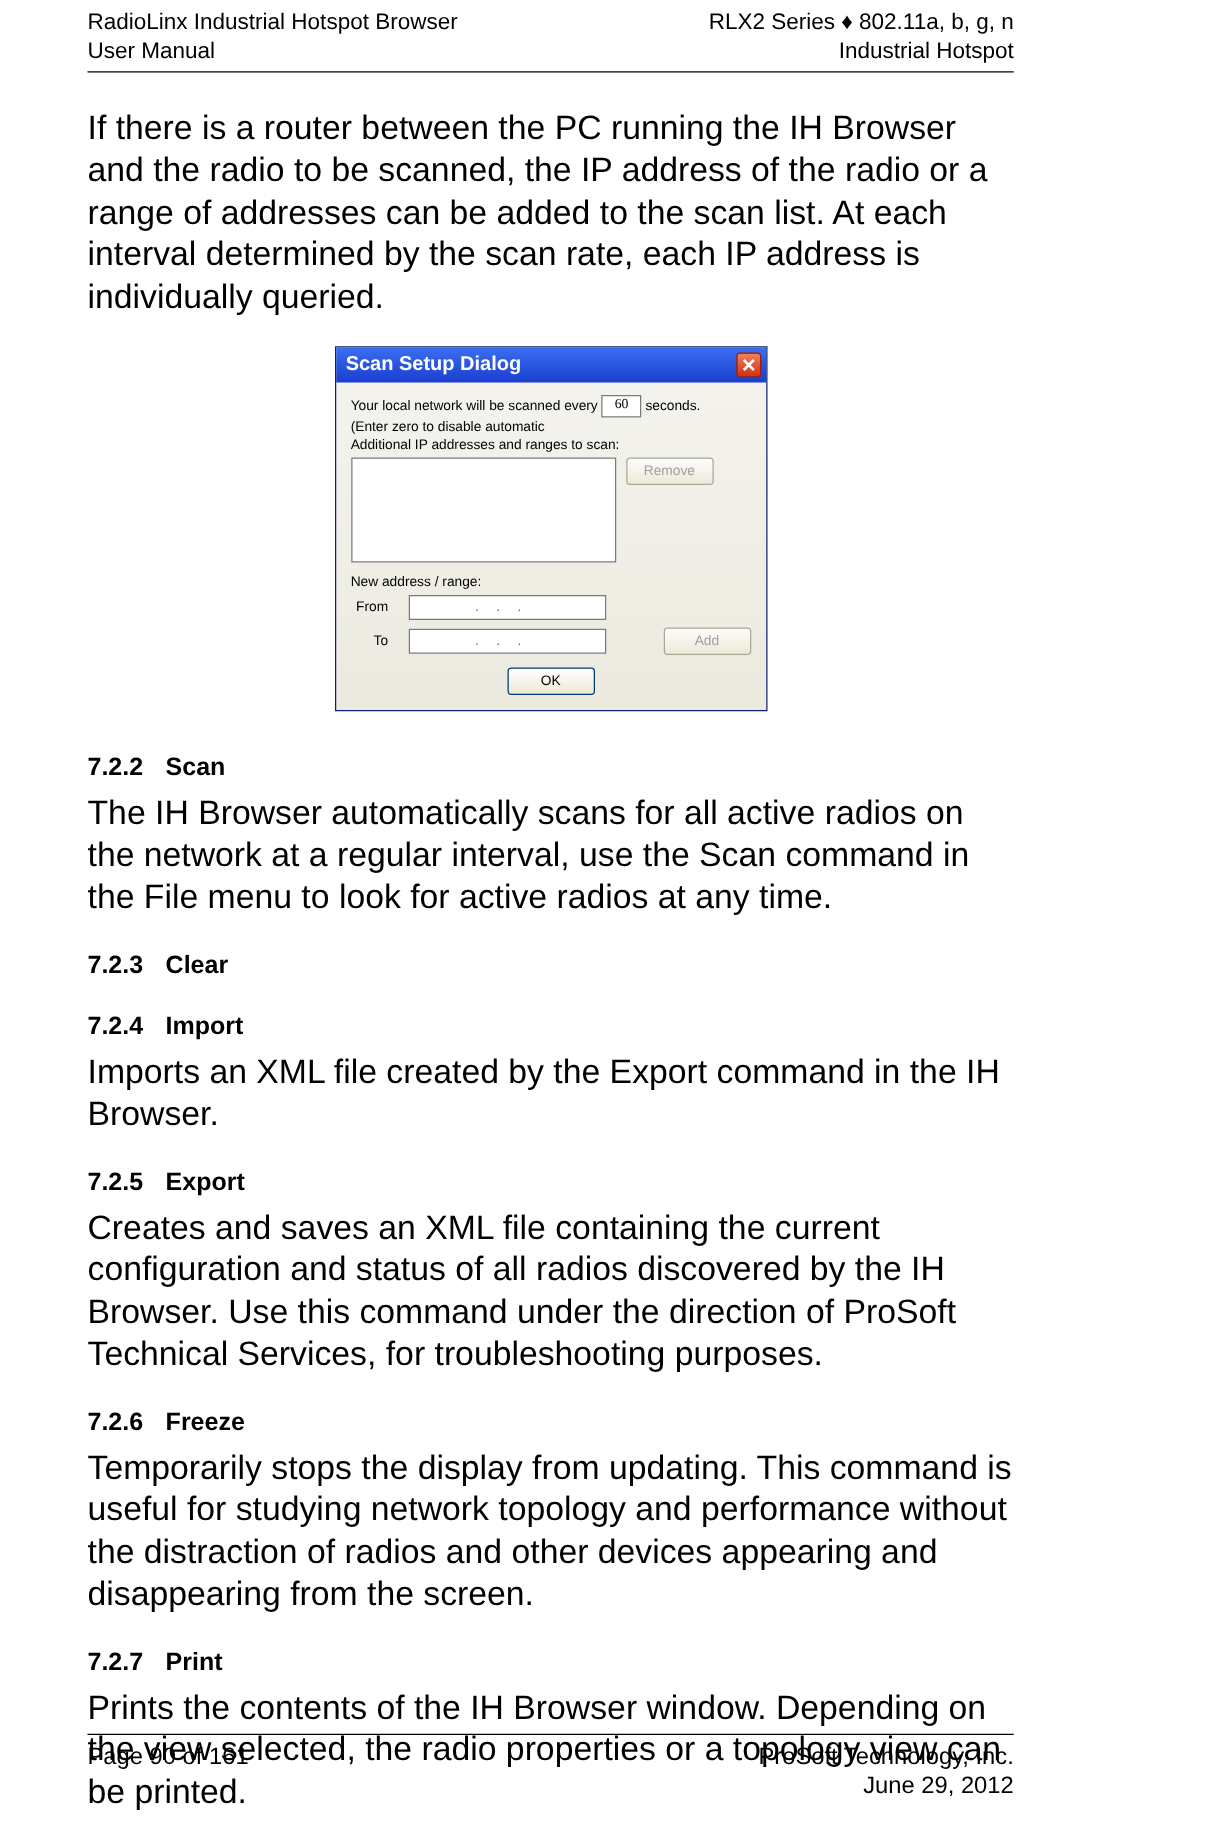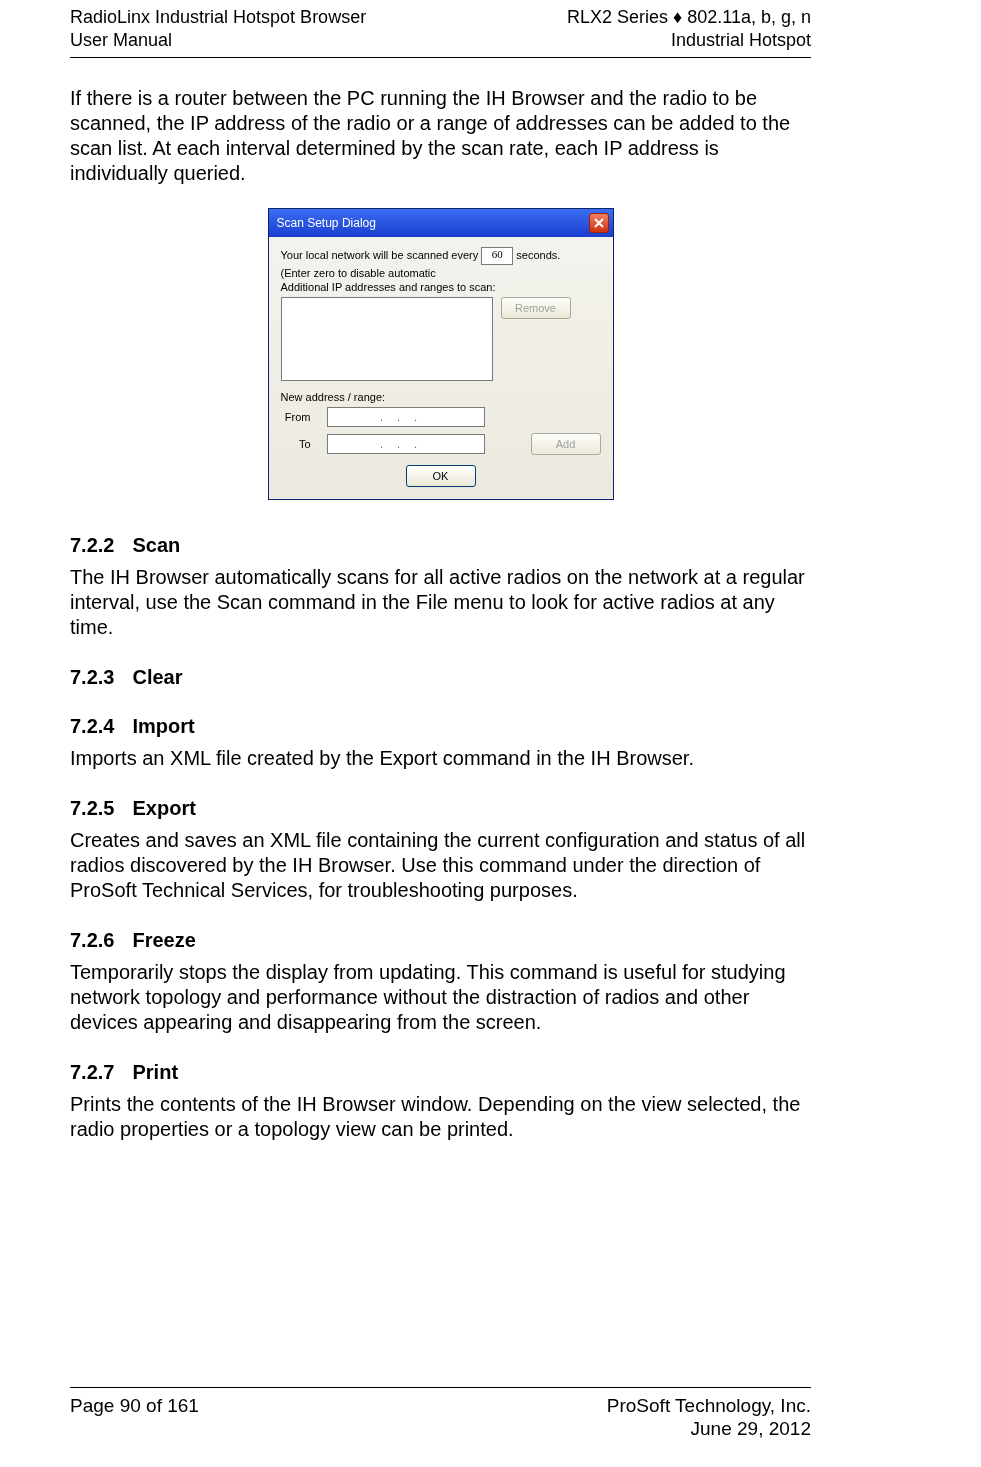--- a/index.html
+++ b/index.html
@@ -3,29 +3,29 @@
 <meta charset="utf-8">
 <style>
   * { box-sizing: border-box; margin: 0; padding: 0; }
   html, body { width: 981px; font-family: Arial, Helvetica, sans-serif; color: #000; background: #fff; }
   .page { width: 881px; min-height: 1467px; padding: 0 70px; position: relative; }
   .header-row { display: flex; justify-content: space-between; font-size: 18px; padding-top: 6px; line-height: 1.25; }
   .header-row .left { text-align: left; }
   .header-row .right { text-align: right; }
   hr.rule { border: none; border-top: 1.5px solid #000; margin-top: 6px; }
   .content { padding-top: 28px; }
-  .para { font-size: 20px; line-height: 1.25; max-width: 790px; }
+  .para { font-size: 27px; line-height: 1.25; max-width: 790px; }
   .section-heading { font-size: 20px; font-weight: bold; margin-top: 26px; margin-bottom: 8px; }
   .section-heading .num { margin-right: 18px; }
   .figure-wrap { width: 100%; display: flex; justify-content: center; margin: 22px 0 34px 0; }
 
   
   .dialog { width: 346px; background: linear-gradient(#f4f3ee,#eceadf); border: 1px solid #0a246a; font-family: Tahoma, sans-serif; font-size: 11px; color: #000; }
   .titlebar { height: 28px; background: linear-gradient(#3a6ef0,#1a3ed0); display: flex; align-items: center; justify-content: space-between; padding: 0 4px; }
-  .titlebar .title { color: #fff; font-weight: normal; font-size: 12px; padding-left: 4px; }
+  .titlebar .title { color: #fff; font-weight: bold; font-size: 16px; padding-left: 4px; }
   .closebtn { width: 20px; height: 20px; background: linear-gradient(#f08060,#d03010); border: 1px solid #a02000; border-radius: 3px; display: flex; align-items: center; justify-content: center; color: #fff; font-weight: bold; font-size: 12px; }
   .dlg-body { padding: 10px 12px 12px 12px; }
   .row1 { margin-bottom: 2px; }
   .secinput { display: inline-block; width: 32px; height: 18px; border: 1px solid #7a7a7a; background: #fff; text-align: center; padding: 0 2px; vertical-align: middle; font-family: Liberation Serif, serif; }
   .hint { margin-bottom: 2px; }
   .listrow { display: flex; align-items: flex-start; gap: 8px; margin-top: 4px; }
   .listbox { width: 212px; height: 84px; background: #fff; border: 1px solid #7a7a7a; }
   .btn { width: 70px; height: 22px; border: 1px solid #aca899; background: linear-gradient(#fdfdfb,#ece9d8); color: #a0a0a0; font-size: 11px; display: flex; align-items: center; justify-content: center; border-radius: 3px; }
   .btn.enabled { color: #000; border: 1px solid #003c74; background: linear-gradient(#ffffff,#ece9d8); }
   .newaddr { margin-top: 10px; }

